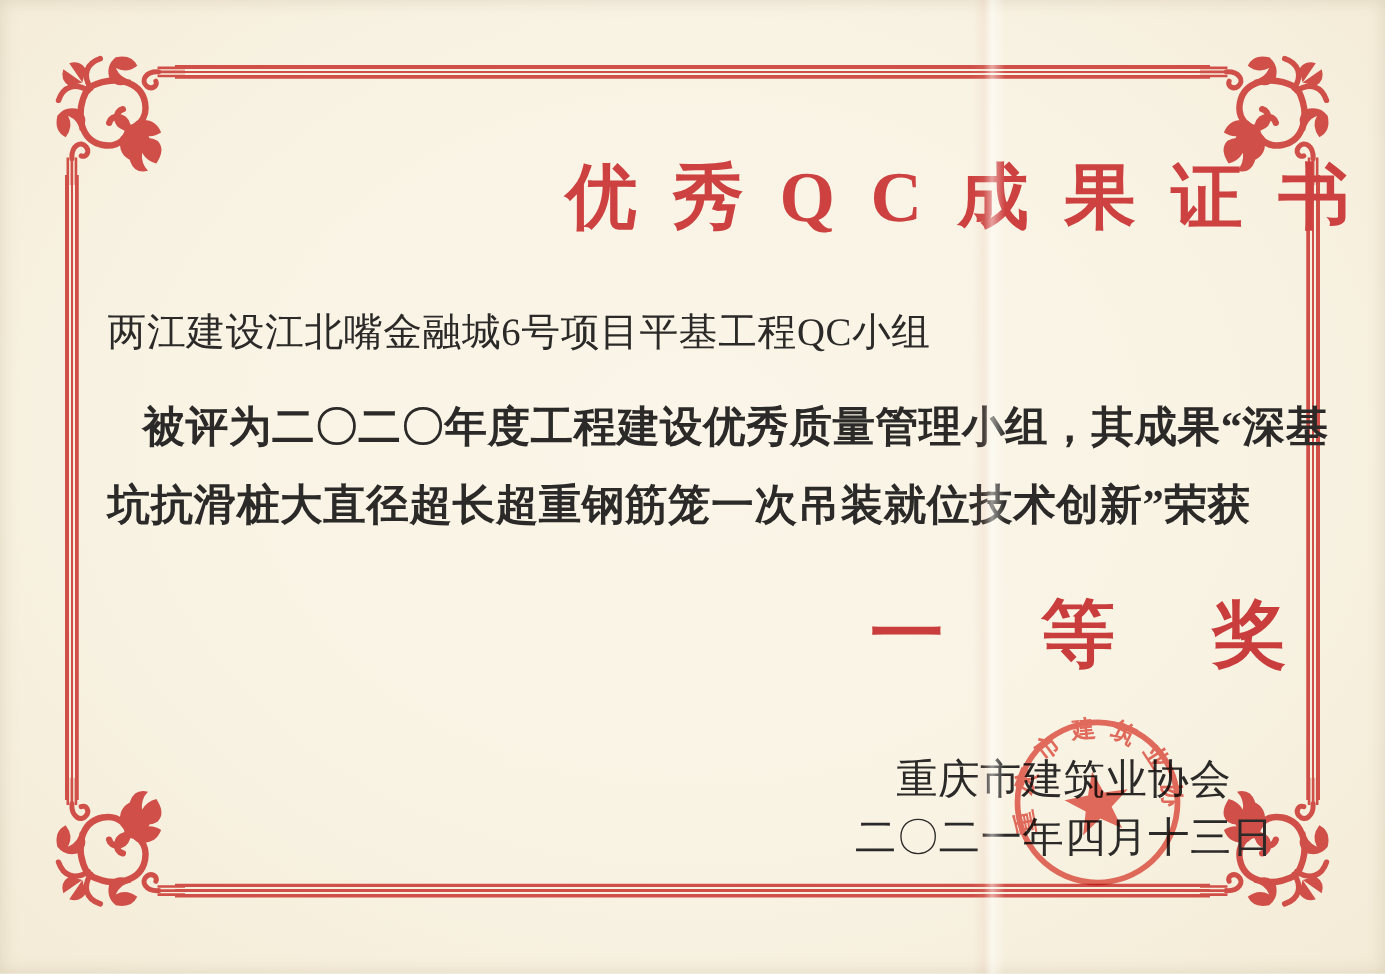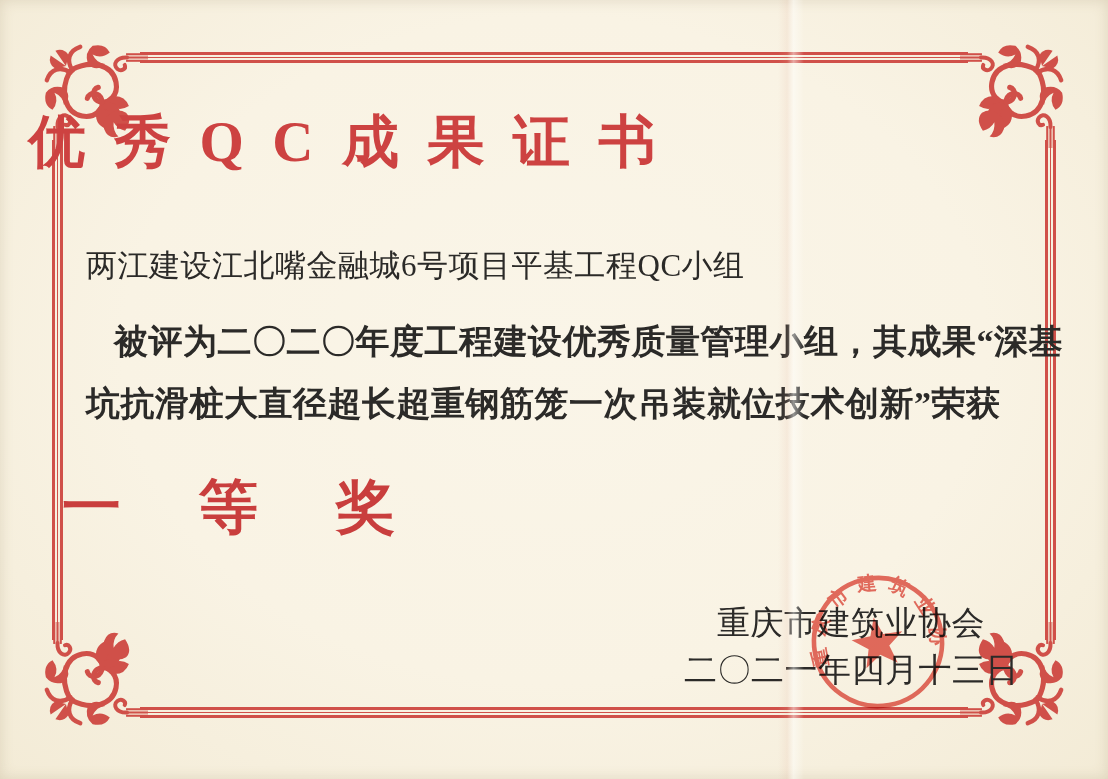--- a/index.html
+++ b/index.html
@@ -53,22 +53,22 @@
   
   .corner{
     position:absolute;width:105px;height:105px;color:var(--frame-red);
   }
   .corner.tl{left:43px;top:43px;}
   .corner.tr{left:960px;top:43px;transform:scaleX(-1);}
   .corner.bl{left:43px;top:622px;transform:scaleY(-1);}
   .corner.br{left:960px;top:622px;transform:scale(-1,-1);}
   
   .title{
-    position:absolute;top:104px;left:0;right:0;
-    text-align:left;
+    position:absolute;top:120px;left:0;right:0;
+    text-align:right;
     font-size:57px;font-weight:700;color:var(--title-red);
     letter-spacing:.5em;padding-left:.5em;
     font-family:"Liberation Serif","DejaVu Serif",serif;
     white-space:nowrap;
   }
   .cert-no{
     position:absolute;top:177px;right:74px;
     font-size:23px;color:var(--ink);
     font-family:"Liberation Sans","DejaVu Sans",sans-serif;
     letter-spacing:1px;
@@ -76,23 +76,23 @@
   .body-line{
     position:absolute;left:86px;right:58px;
     color:var(--ink);white-space:nowrap;
     font-family:"Liberation Serif","DejaVu Serif",serif;
   }
   .recipient{top:245px;font-size:31px;letter-spacing:.5px;}
   .citation1{top:319px;font-size:34px;font-weight:600;text-indent:28px;letter-spacing:.5px;}
   .citation2{top:381px;font-size:34px;font-weight:600;letter-spacing:.5px;}
   .award{
     position:absolute;top:468px;left:0;right:1px;
-    text-align:left;
+    text-align:right;
     font-size:59px;font-weight:700;color:var(--award-red);
-    letter-spacing:78px;padding-left:62px;
+    letter-spacing:78px;padding-left:34px;
     white-space:nowrap;
   }
   .issuer{
     position:absolute;top:601px;right:123px;
     font-size:33px;color:var(--ink);
     font-family:"Liberation Sans","DejaVu Sans",sans-serif;
     letter-spacing:.5px;white-space:nowrap;
   }
   .issue-date{
     position:absolute;top:648px;right:89px;

